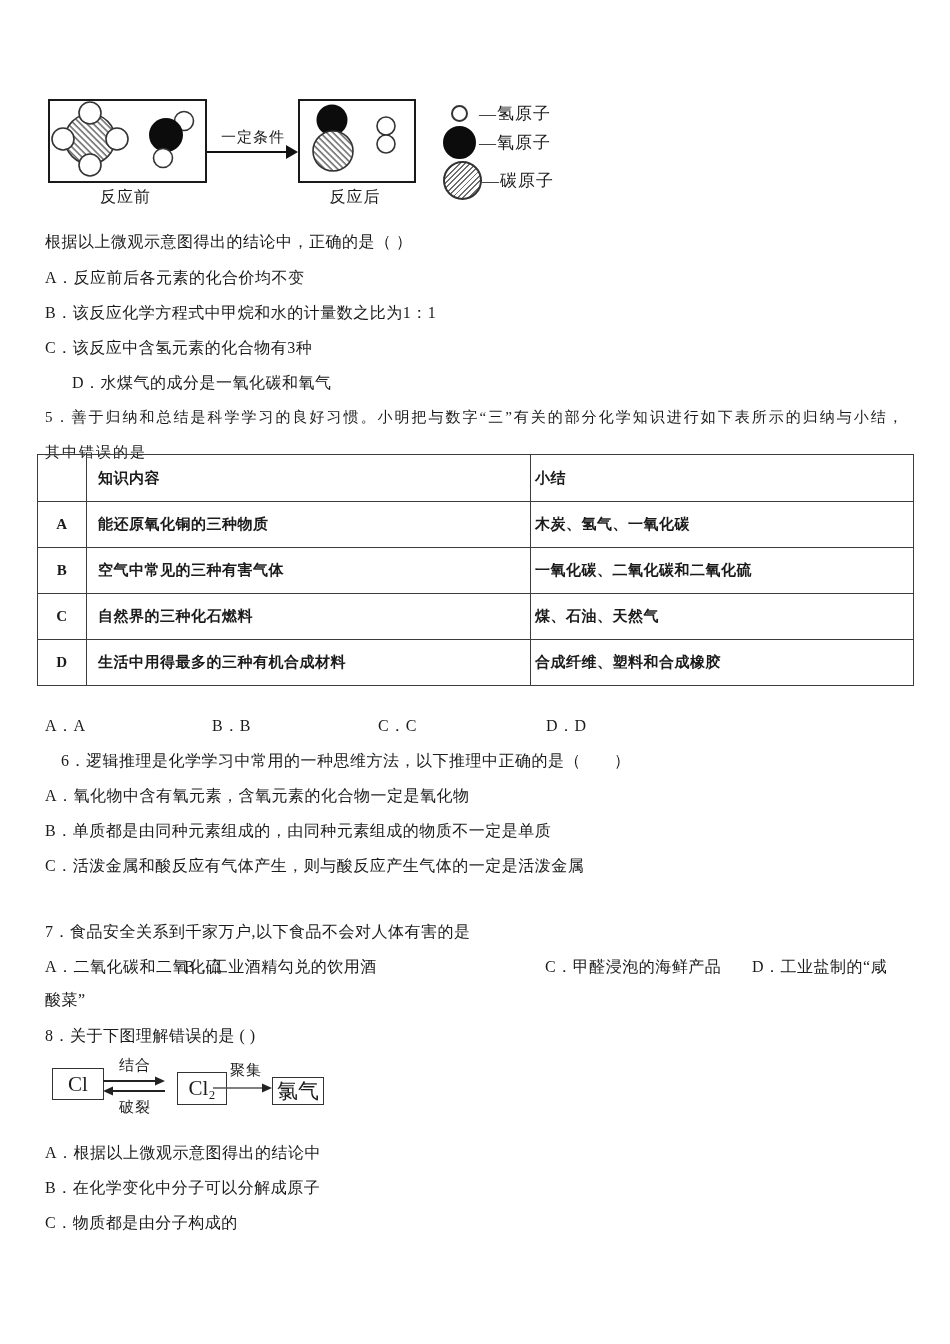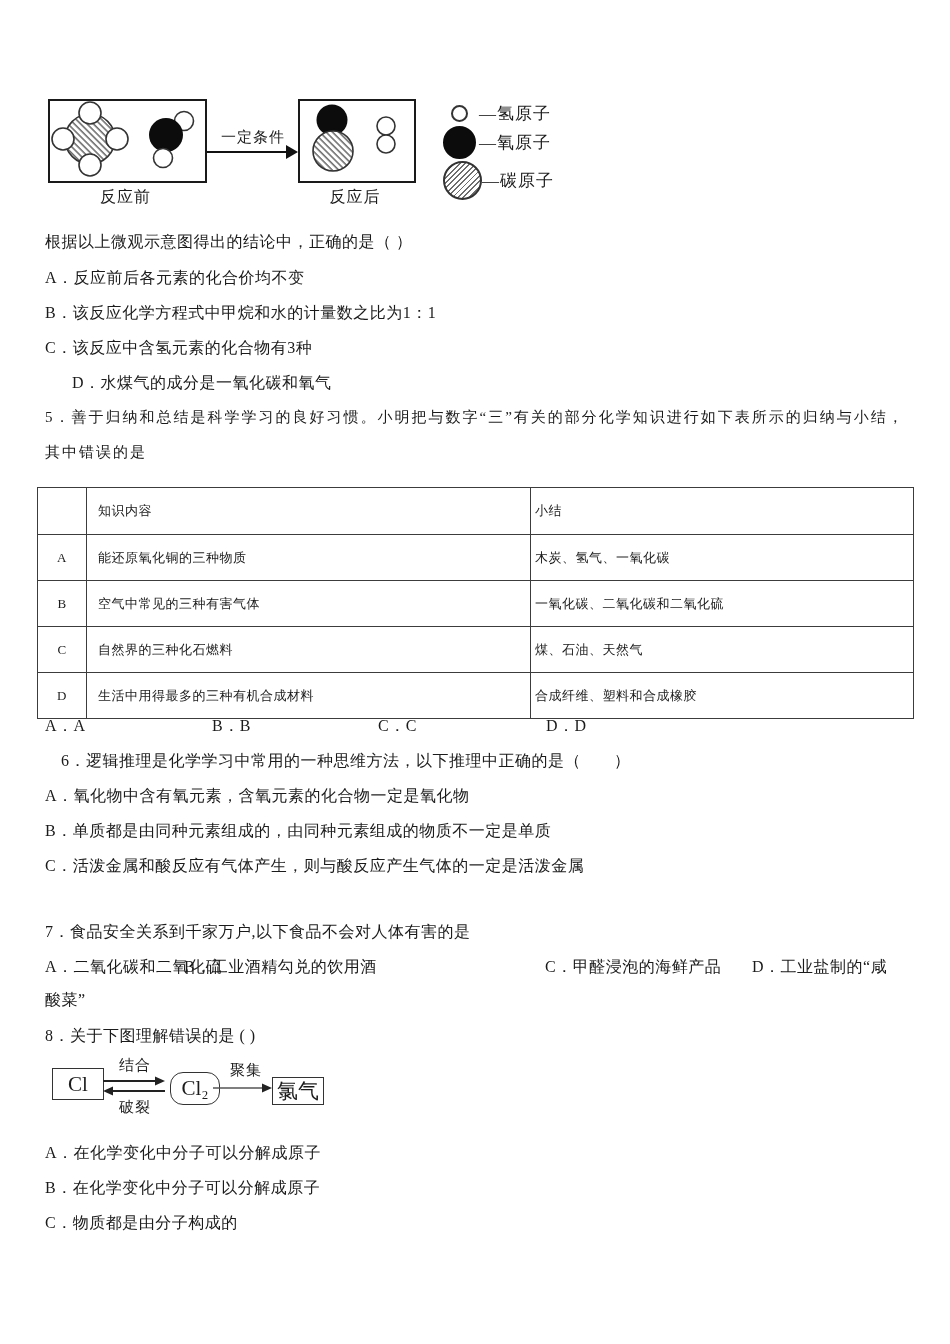--- a/index.html
+++ b/index.html
@@ -22,23 +22,23 @@
   .circle { position:absolute; border-radius:50%; box-sizing:border-box; }
   .circle.white { background:#fff; border:2px solid #333; }
   .circle.black { background:#0c0c0c; border:2px solid #0c0c0c; }
   .circle.hatch {
     border:2px solid #333;
     background:repeating-linear-gradient(135deg,#ffffff 0 2.4px,#6d6d6d 2.4px 3.8px);
   }
 
   
   table.ktable {
-    position:absolute; left:37px; top:487px; width:858px;
+    position:absolute; left:37px; top:454px; width:858px;
     border-collapse:collapse; table-layout:fixed;
-    font-size:13px; font-weight:400; letter-spacing:0.5px;
+    font-size:15px; font-weight:700; letter-spacing:0.5px;
   }
   table.ktable td { border:1px solid #3c3c3c; vertical-align:middle; padding:0; }
   table.ktable td.c0 { width:48px; text-align:center; }
   table.ktable td.c1 { width:432px; padding-left:11px; }
   table.ktable td.c2 { width:378px; padding-left:4px; }
   table.ktable tr.hdr td { height:46px; }
   table.ktable tr.row td { height:45px; }
 
   
   .dgbox { position:absolute; border:1.5px solid #333; background:#fff;
@@ -168,21 +168,21 @@
   <span class="abs bline" style="left:184px; top:957px;">B．工业酒精勾兑的饮用酒</span>
   <span class="abs bline" style="left:545px; top:957px;">C．甲醛浸泡的海鲜产品</span>
   <span class="abs bline" style="left:752px; top:957px;">D．工业盐制的“咸</span>
   <span class="abs bline" style="left:45px; top:990px;">酸菜”</span>
 
   <span class="abs bline" style="left:45px; top:1026px;">8．关于下图理解错误的是 ( )</span>
 
   <div class="dgbox" style="left:52px; top:1068px; width:50px; height:30px;">
     <span>Cl</span>
   </div>
-  <div class="dgbox" style="left:170px; top:1072px; width:48px; height:31px;border-radius:13px;">
+  <div class="dgbox" style="left:177px; top:1072px; width:48px; height:31px;">
     <span>Cl₂</span>
   </div>
   <div class="dgbox" style="left:272px; top:1077px; width:50px; height:26px;">
     <span>氯气</span>
   </div>
 
   <span class="abs dglabel" style="left:104px; top:1056px; width:62px;">结合</span>
   <span class="abs dglabel" style="left:104px; top:1098px; width:62px;">破裂</span>
   <span class="abs dglabel" style="left:218px; top:1061px; width:56px;">聚集</span>
 
@@ -194,17 +194,17 @@
     <g>
       <line x1="65" y1="16" x2="12" y2="16" stroke="#222" stroke-width="1.8"></line>
       <polygon points="13,11.5 3,16 13,20.5" fill="#222"></polygon>
     </g>
     <g>
       <line x1="113" y1="13" x2="164" y2="13" stroke="#555" stroke-width="1.6"></line>
       <polygon points="162,8.5 172,13 162,17.5" fill="#222"></polygon>
     </g>
   </svg>
 
-  <span class="abs bline" style="left:45px; top:1143px;">A．在化学变化中分子可以分解成原子</span>
+  <span class="abs bline" style="left:45px; top:1143px;">A．根据以上微观示意图得出的结论中</span>
   <span class="abs bline" style="left:45px; top:1178px;">B．在化学变化中分子可以分解成原子</span>
   <span class="abs bline" style="left:45px; top:1213px;">C．物质都是由分子构成的</span>
 
 </div>
 
 </body></html>

